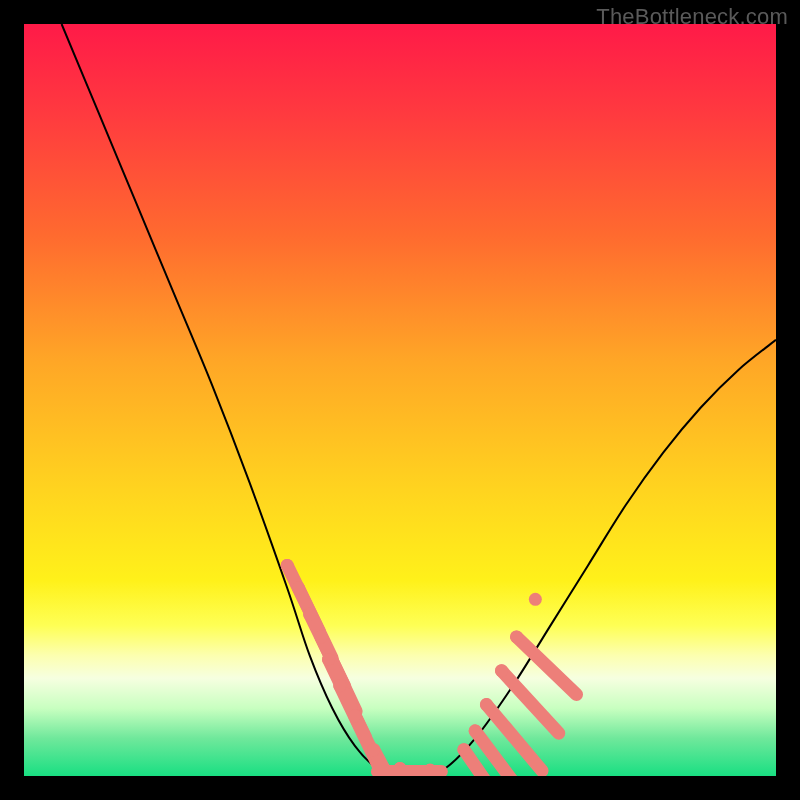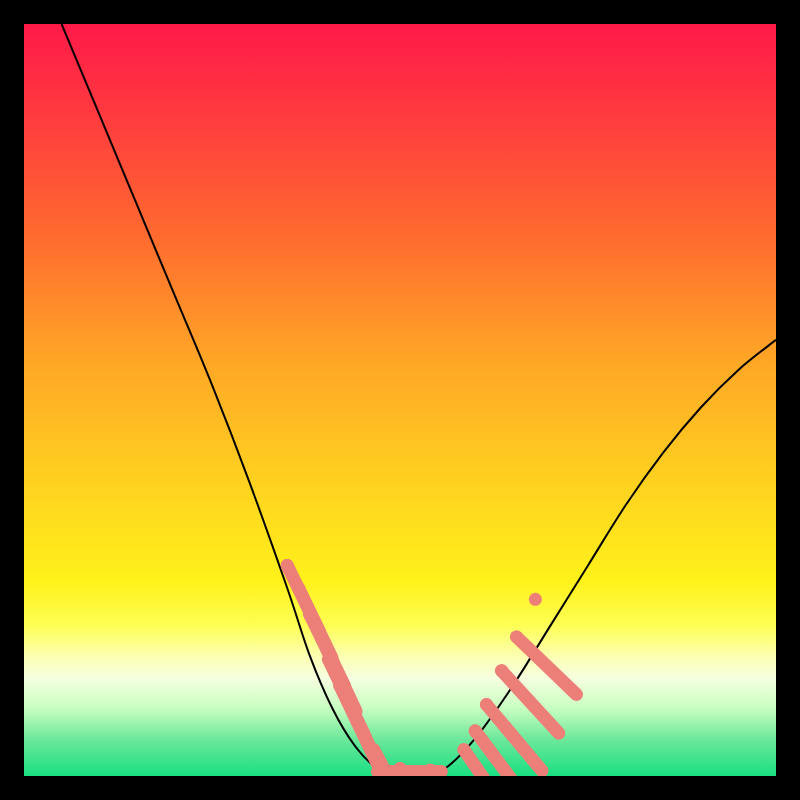--- a/index.html
+++ b/index.html
@@ -109,14 +109,15 @@
           <circle cx="477.52" cy="646.72" r="6.5" fill="#ed7f79"></circle>
           <line x1="492.56" y1="612.88" x2="552.51" y2="670.53" stroke="#ed7f79" stroke-width="13" stroke-linecap="round"></line>
           <circle cx="492.56" cy="612.88" r="6.5" fill="#ed7f79"></circle>
           <circle cx="511.36" cy="575.28" r="6.5" fill="#ed7f79"></circle>
           <line x1="353.44" y1="747.49" x2="417.36" y2="747.49" stroke="#ed7f79" stroke-width="13" stroke-linecap="round"></line>
         </g>
     </svg>
 
   </div>
 
+  <div class="watermark">TheBottleneck.com</div>
 
 </div>
 
 </body></html>

